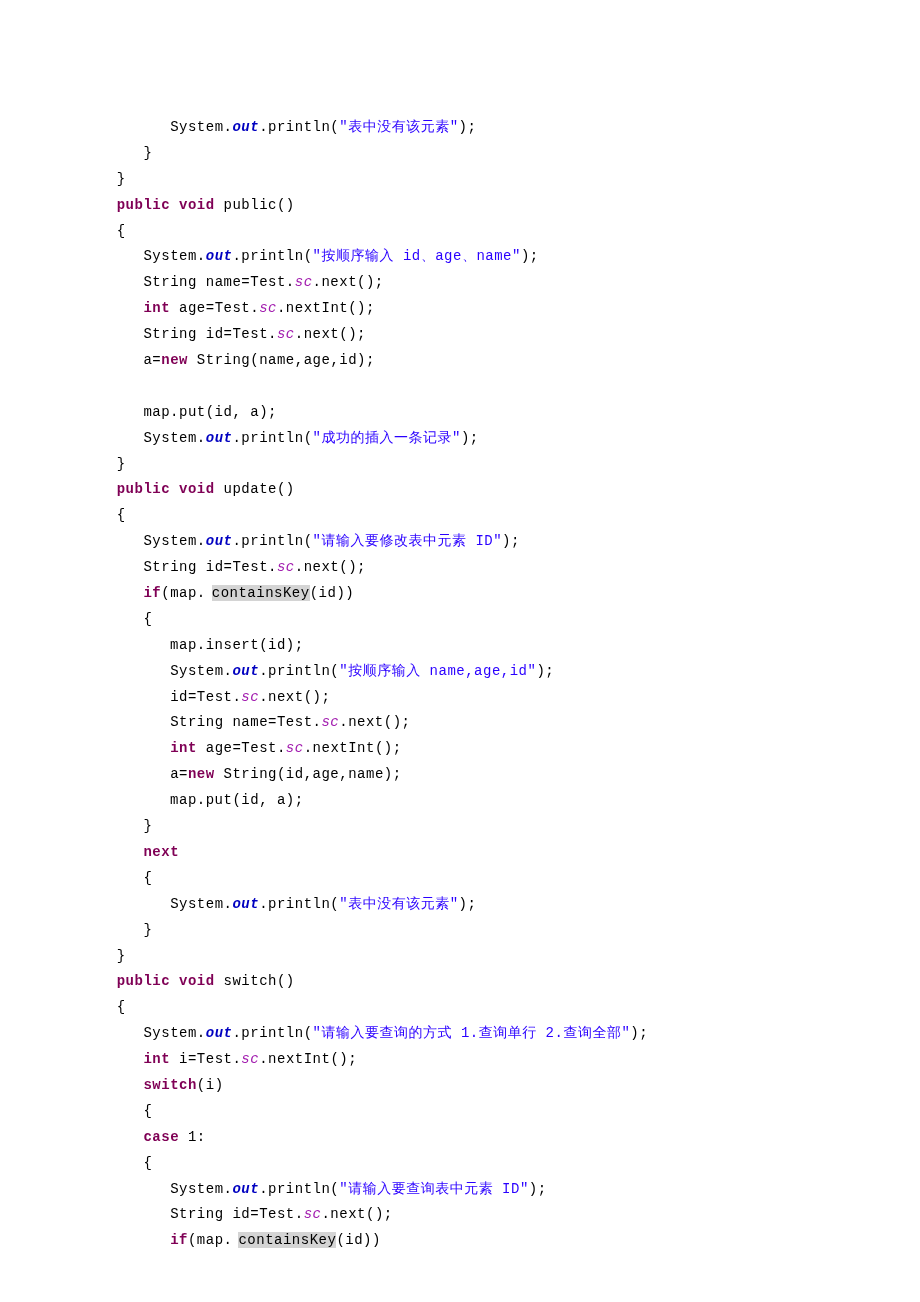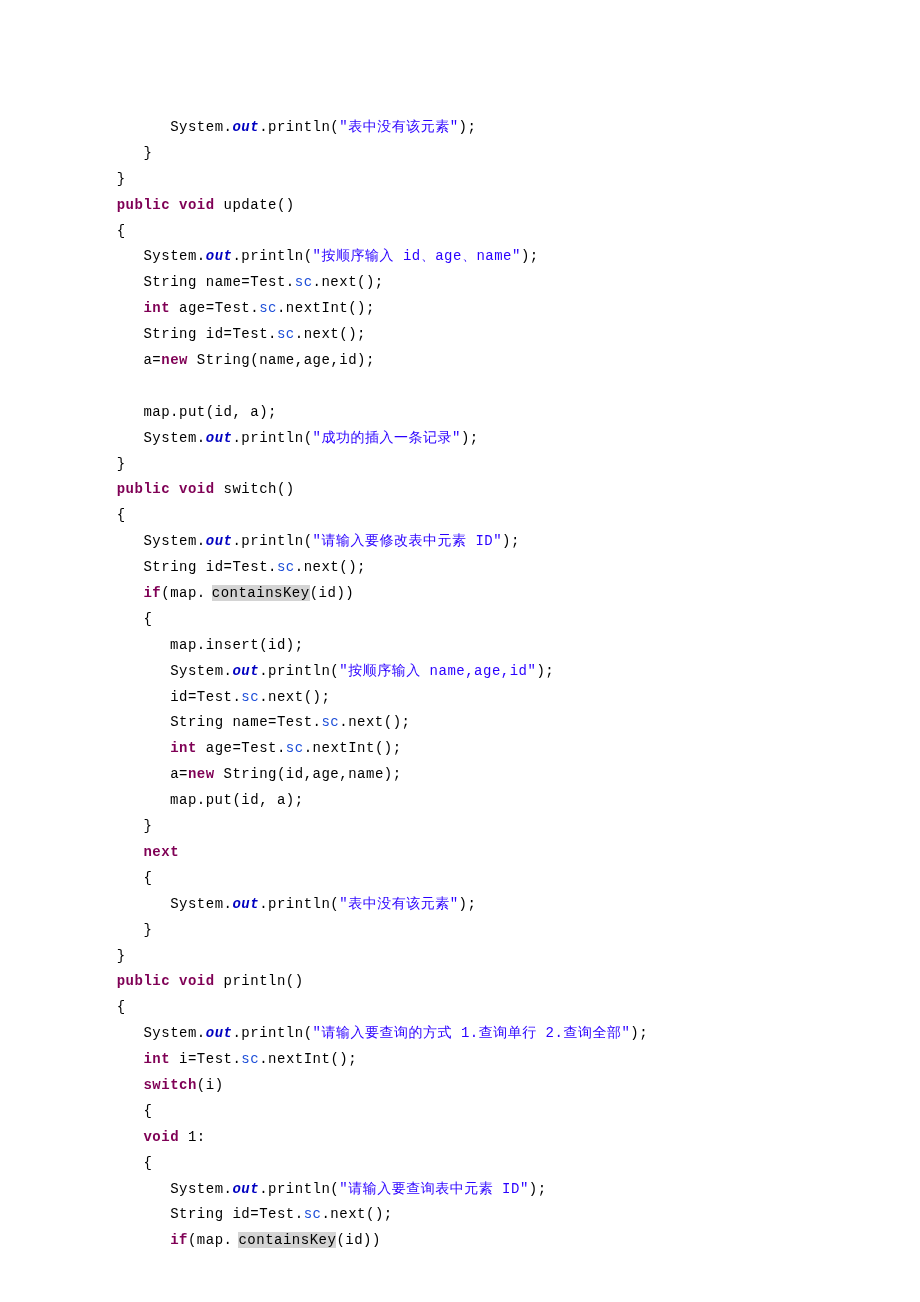--- a/index.html
+++ b/index.html
@@ -17,65 +17,65 @@
     box-sizing: border-box;
     padding: 115px 90px 50px 90px;
     background: #ffffff;
   }
   .code {
     white-space: pre;
     color: #000000;
   }
   .kw { color: #7f0055; font-weight: bold; text-align: center; }
   .field { color: #0000c0; font-style: italic; font-weight: bold; }
-  .italic { color: #1d4ed8; }
+  .italic { color: #a21caf; font-style: italic; }
   .str { color: #2a00ff; }
   .hl { background: #d4d4d4; margin-left: 6px; }
 </style>
 </head>
 <body>
 
 <div class="page">
 <div class="code"><span><span>         </span><span>System.</span><span class="field">out</span><span>.println(</span><span class="str">"表中没有该元素"</span><span>);</span></span>
 <span>      }</span>
 <span>   }</span>
-<span><span>   </span><span class="kw">public void</span><span> update()</span></span>
+<span><span>   </span><span class="kw">public void</span><span> public()</span></span>
 <span>   {</span>
 <span><span>      </span><span>System.</span><span class="field">out</span><span>.println(</span><span class="str">"按顺序输入 id、age、name"</span><span>);</span></span>
 <span><span>      </span><span>String name=Test.</span><span class="italic">sc</span><span>.next();</span></span>
 <span><span>      </span><span class="kw">int</span><span> age=Test.</span><span class="italic">sc</span><span>.nextInt();</span></span>
 <span><span>      </span><span>String id=Test.</span><span class="italic">sc</span><span>.next();</span></span>
 <span><span>      </span><span>a=</span><span class="kw">new</span><span> String(name,age,id);</span></span>
 <span></span>
 <span>      map.put(id, a);</span>
 <span><span>      </span><span>System.</span><span class="field">out</span><span>.println(</span><span class="str">"成功的插入一条记录"</span><span>);</span></span>
 <span>   }</span>
-<span><span>   </span><span class="kw">public void</span><span> switch()</span></span>
+<span><span>   </span><span class="kw">public void</span><span> update()</span></span>
 <span>   {</span>
 <span><span>      </span><span>System.</span><span class="field">out</span><span>.println(</span><span class="str">"请输入要修改表中元素 ID"</span><span>);</span></span>
 <span><span>      </span><span>String id=Test.</span><span class="italic">sc</span><span>.next();</span></span>
 <span><span>      </span><span class="kw">if</span><span>(map.</span><span class="hl">containsKey</span><span>(id))</span></span>
 <span>      {</span>
 <span>         map.insert(id);</span>
 <span><span>         </span><span>System.</span><span class="field">out</span><span>.println(</span><span class="str">"按顺序输入 name,age,id"</span><span>);</span></span>
 <span><span>         </span><span>id=Test.</span><span class="italic">sc</span><span>.next();</span></span>
 <span><span>         </span><span>String name=Test.</span><span class="italic">sc</span><span>.next();</span></span>
 <span><span>         </span><span class="kw">int</span><span> age=Test.</span><span class="italic">sc</span><span>.nextInt();</span></span>
 <span><span>         </span><span>a=</span><span class="kw">new</span><span> String(id,age,name);</span></span>
 <span>         map.put(id, a);</span>
 <span>      }</span>
 <span><span>      </span><span class="kw">next</span></span>
 <span>      {</span>
 <span><span>         </span><span>System.</span><span class="field">out</span><span>.println(</span><span class="str">"表中没有该元素"</span><span>);</span></span>
 <span>      }</span>
 <span>   }</span>
-<span><span>   </span><span class="kw">public void</span><span> println()</span></span>
+<span><span>   </span><span class="kw">public void</span><span> switch()</span></span>
 <span>   {</span>
 <span><span>      </span><span>System.</span><span class="field">out</span><span>.println(</span><span class="str">"请输入要查询的方式 1.查询单行 2.查询全部"</span><span>);</span></span>
 <span><span>      </span><span class="kw">int</span><span> i=Test.</span><span class="italic">sc</span><span>.nextInt();</span></span>
 <span><span>      </span><span class="kw">switch</span><span>(i)</span></span>
 <span>      {</span>
-<span><span>      </span><span class="kw">void</span><span> 1:</span></span>
+<span><span>      </span><span class="kw">case</span><span> 1:</span></span>
 <span>      {</span>
 <span><span>         </span><span>System.</span><span class="field">out</span><span>.println(</span><span class="str">"请输入要查询表中元素 ID"</span><span>);</span></span>
 <span><span>         </span><span>String id=Test.</span><span class="italic">sc</span><span>.next();</span></span>
 <span><span>         </span><span class="kw">if</span><span>(map.</span><span class="hl">containsKey</span><span>(id))</span></span></div>
 </div>
 
 </body></html>

